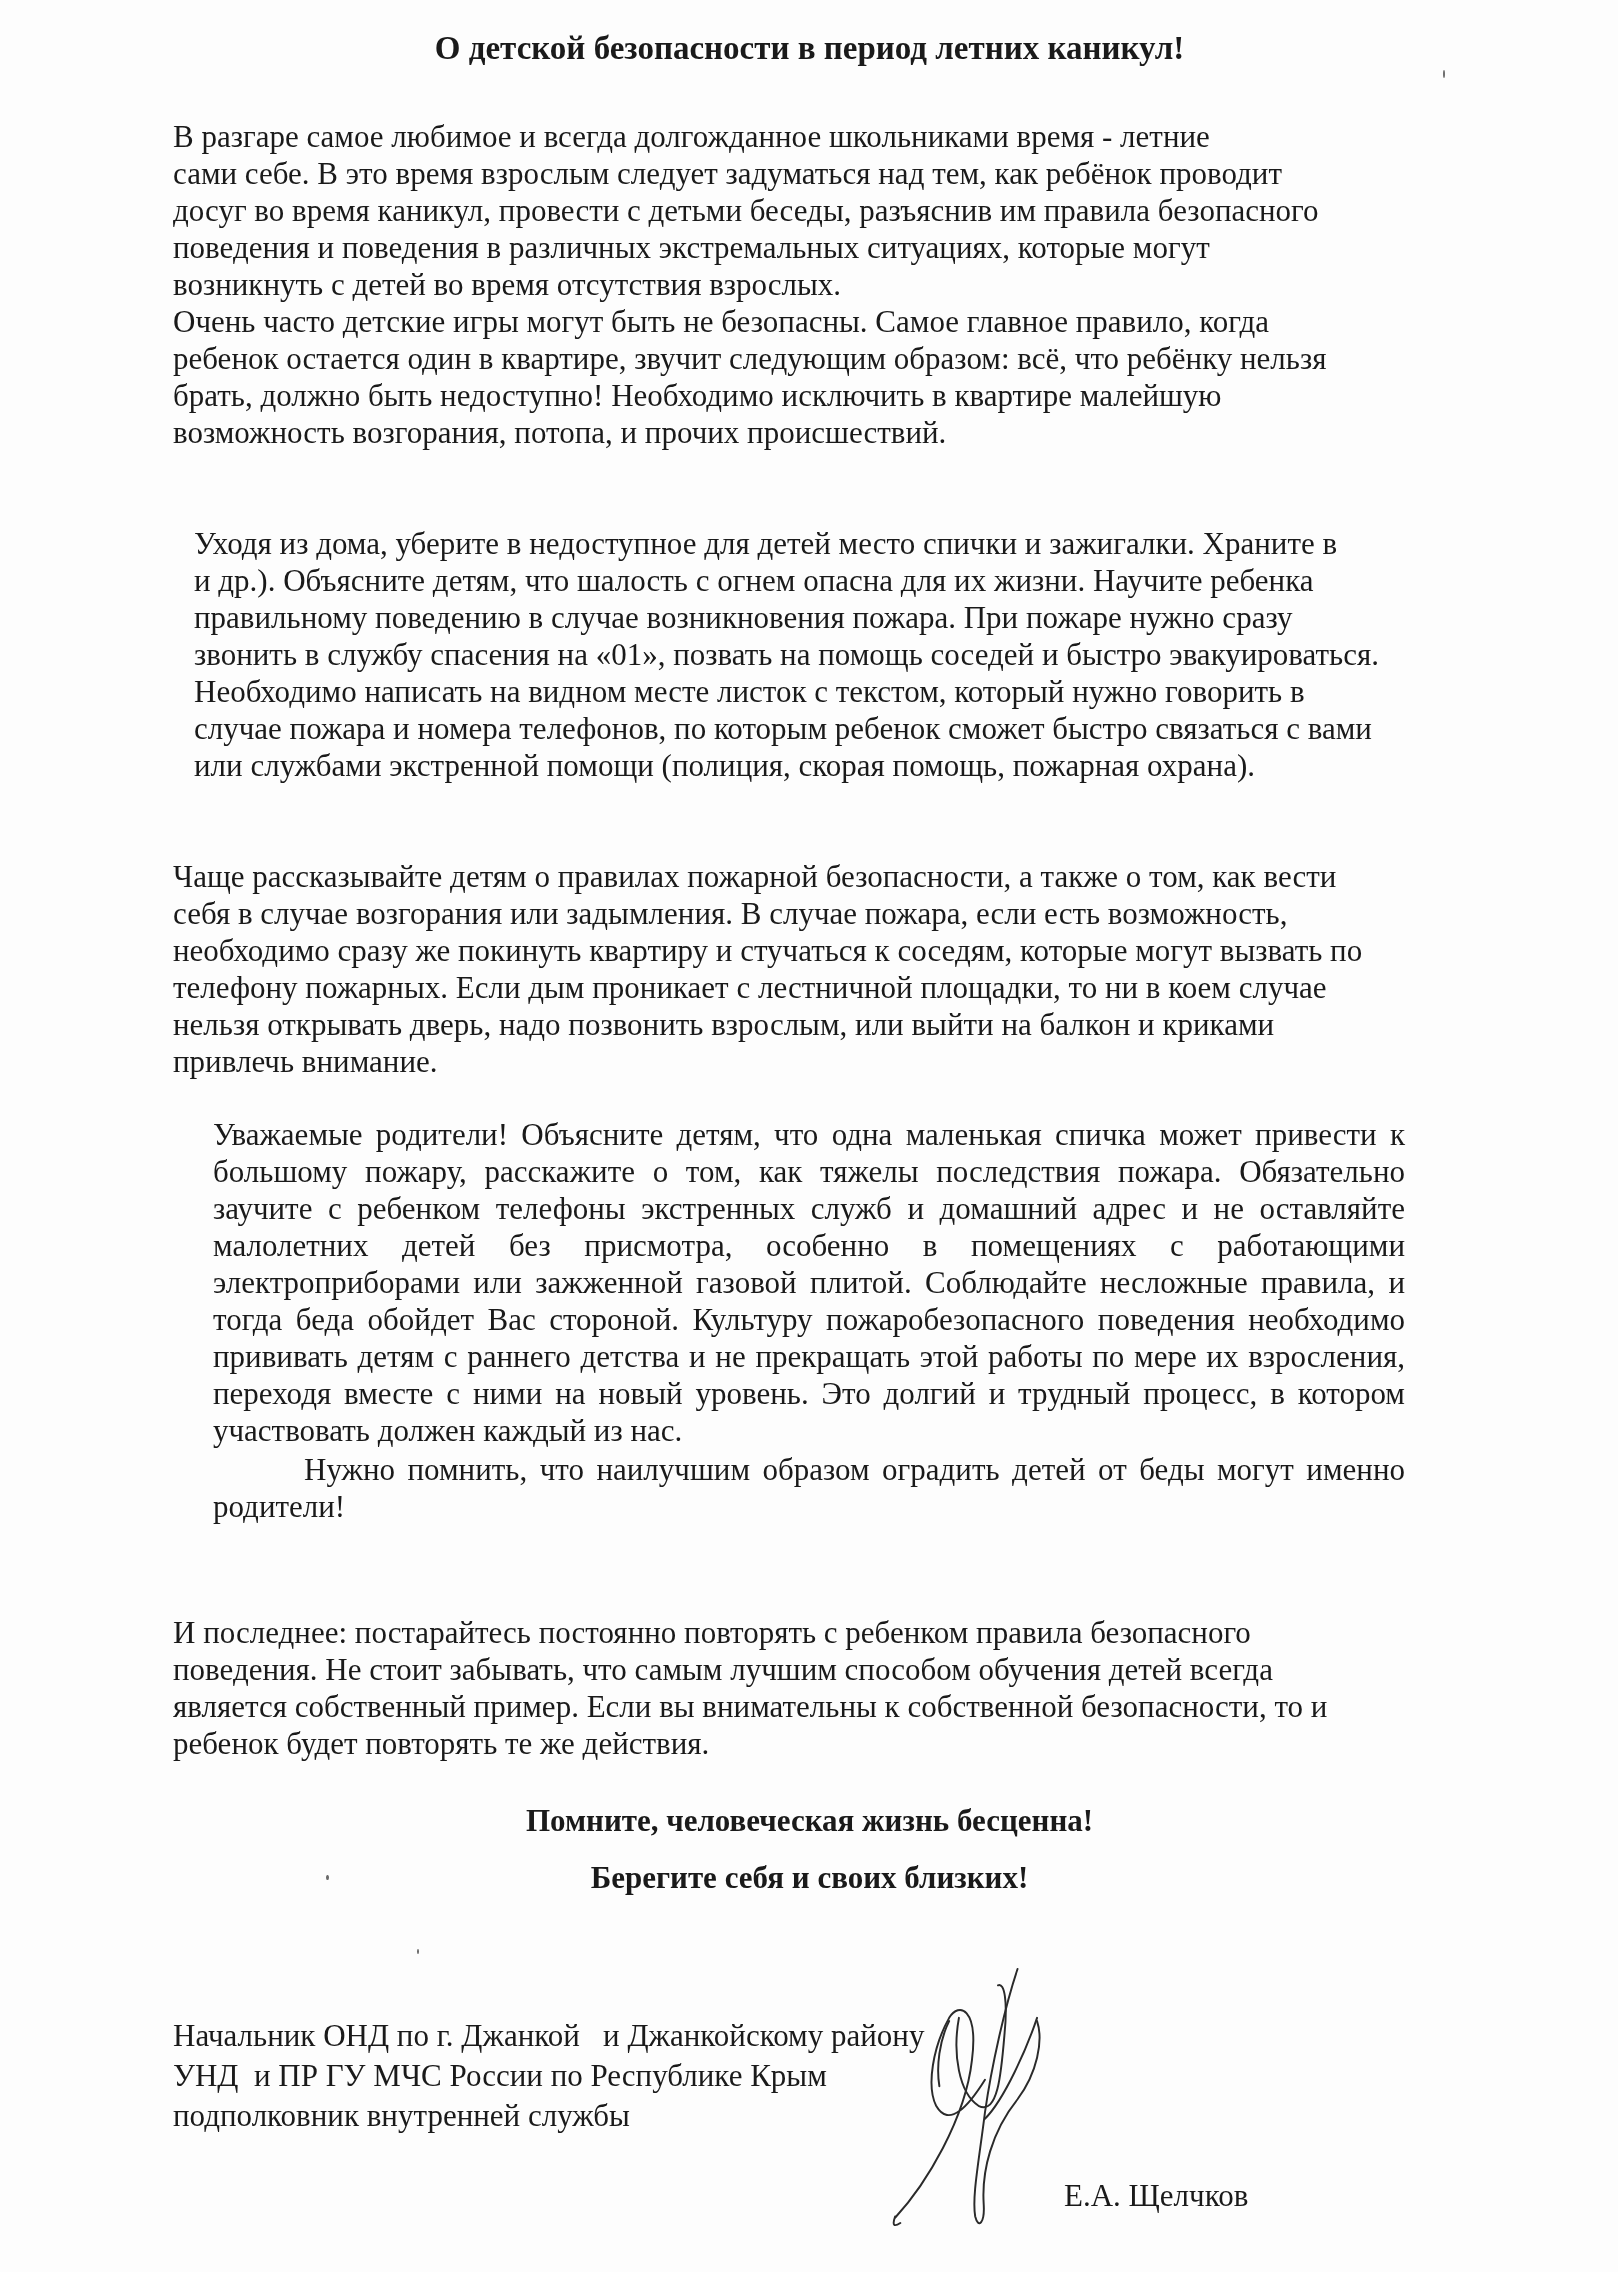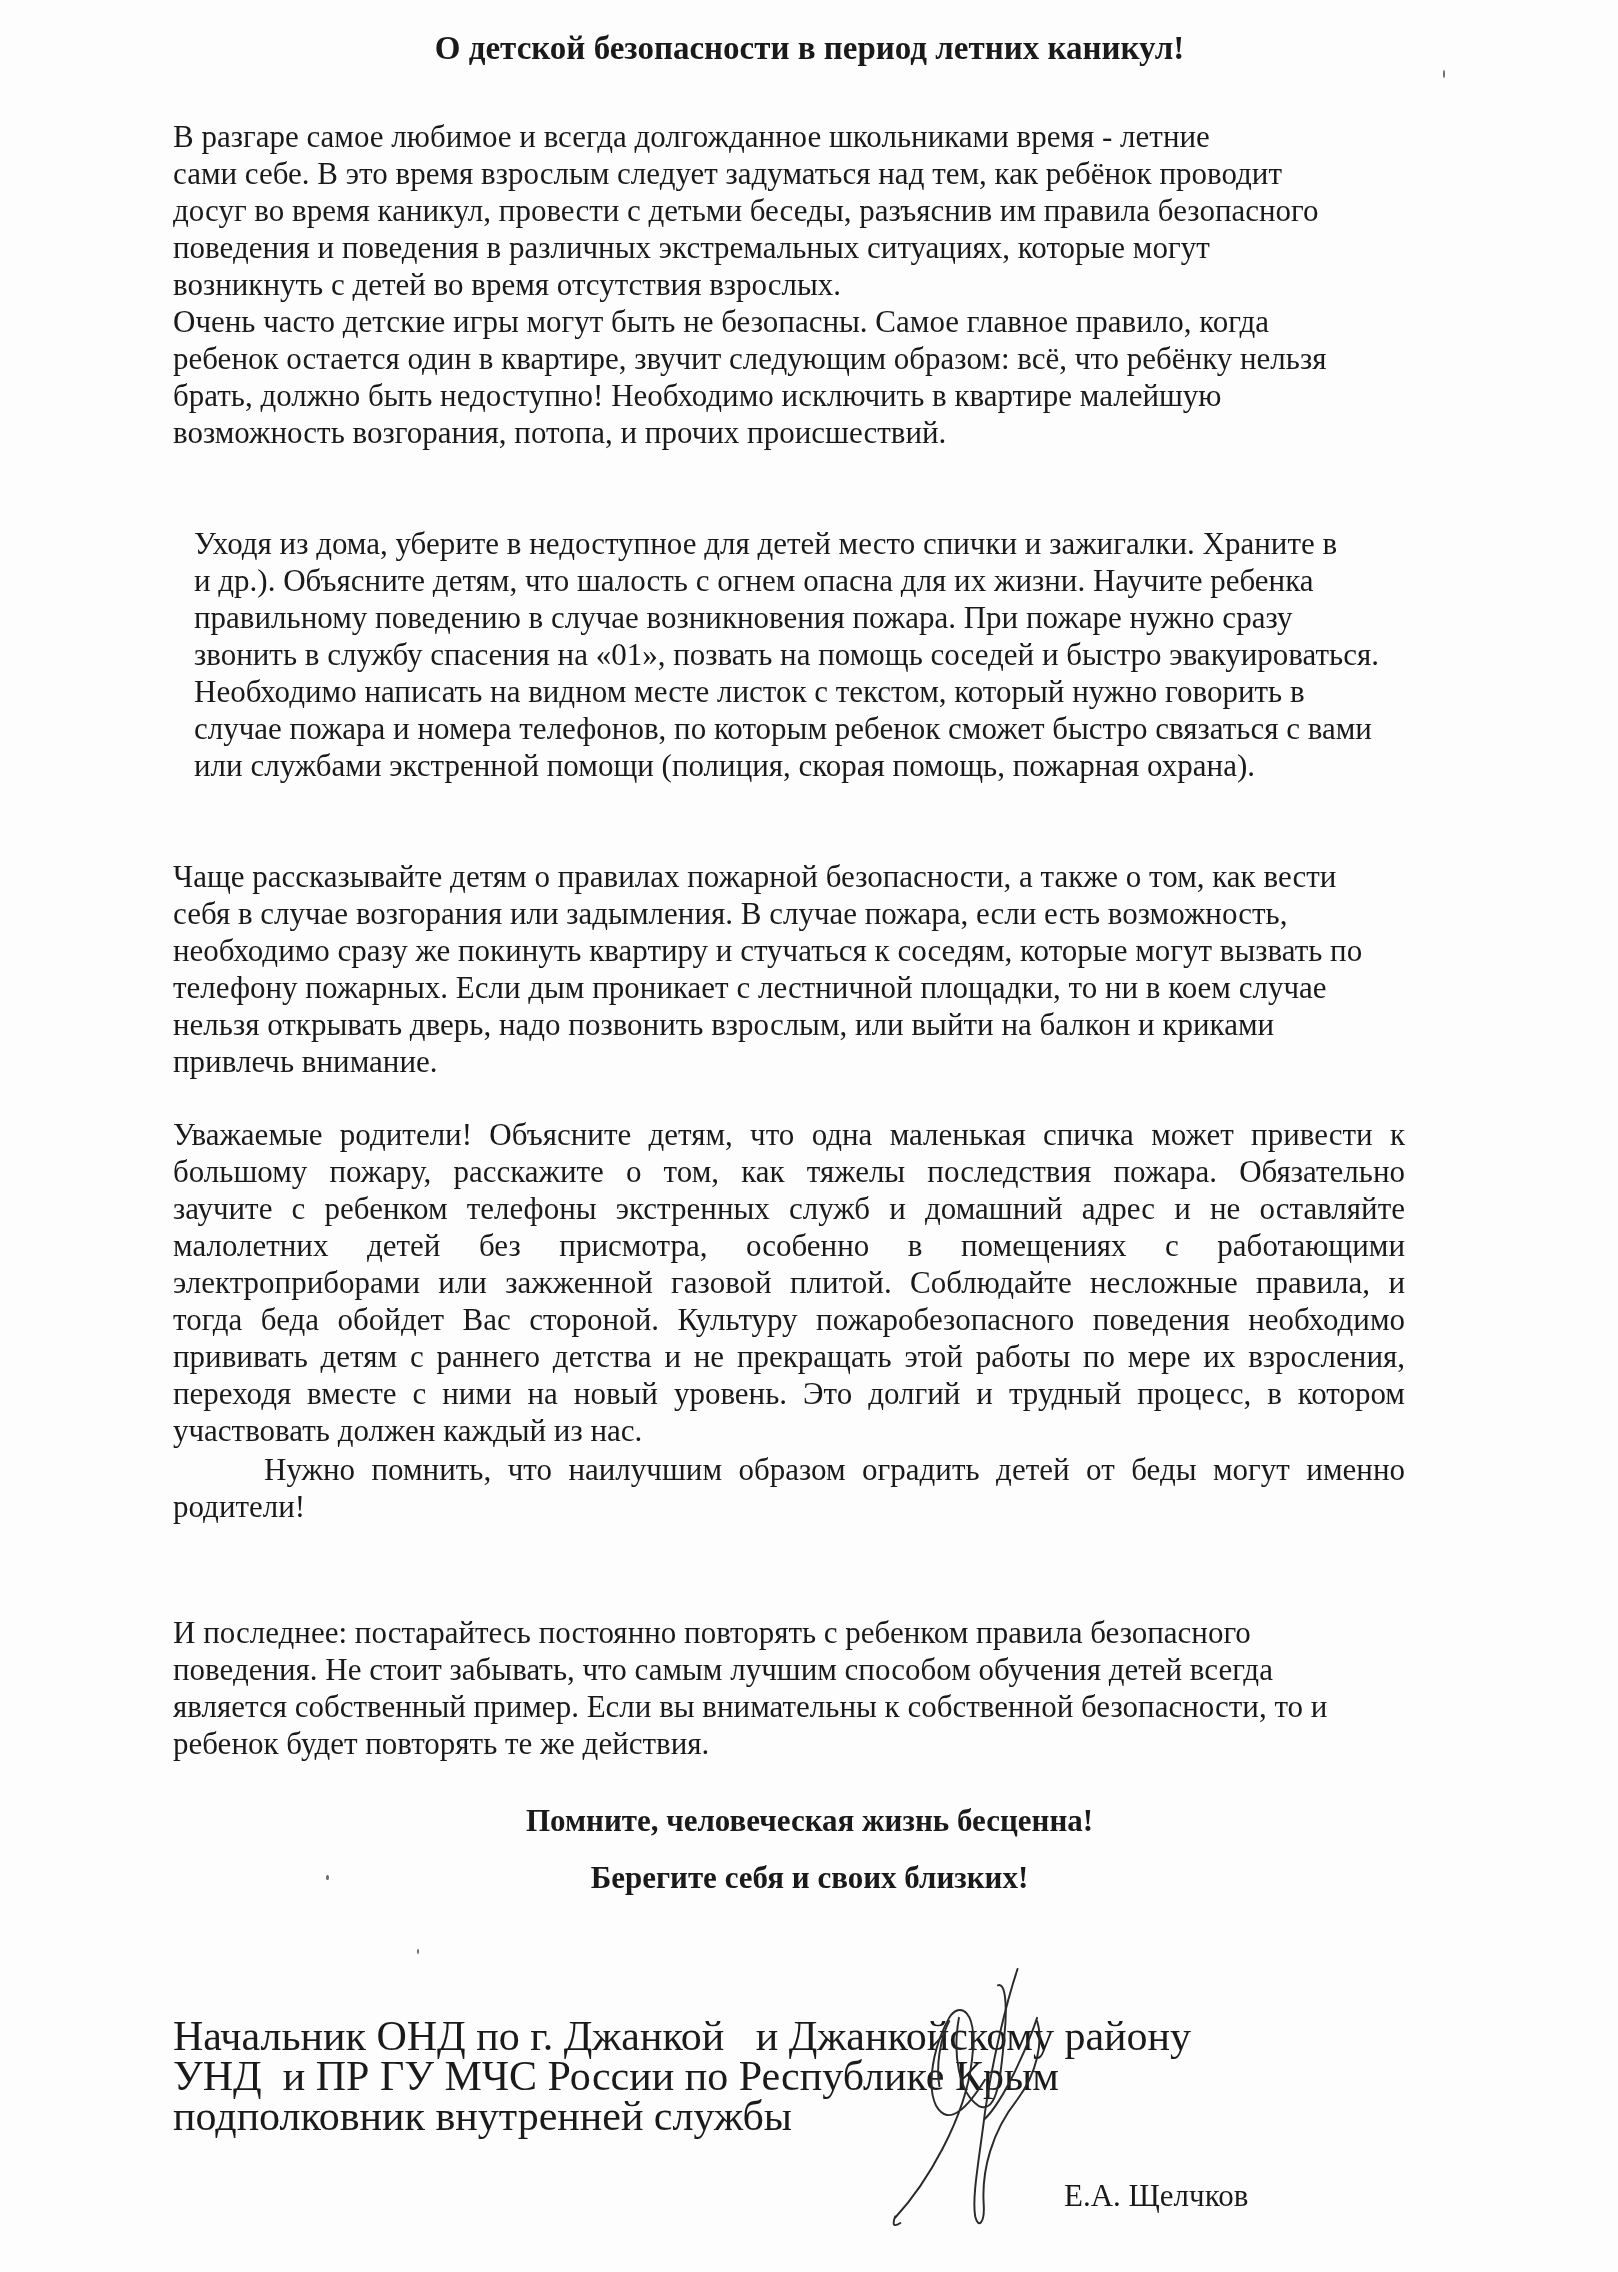--- a/index.html
+++ b/index.html
@@ -4,26 +4,26 @@
 <style>
   html, body { margin: 0; padding: 0; background: #ffffff; }
   body { width: 1619px; height: 2273px; position: relative; overflow: hidden;
          font-family: "Liberation Serif", "DejaVu Serif", serif; color: #1a1a1a; }
   .page { position: absolute; inset: 0; background: #fdfdfd; }
   .title { position: absolute; left: 0; right: 0; top: 27px; text-align: center;
            font-weight: bold; font-size: 33px; line-height: 42px; }
   .para { position: absolute; left: 173px; width: 1232px; font-size: 31px; line-height: 37px; margin: 0; }
   .para .ln { display: block; white-space: nowrap; }
   .just { text-align: justify; text-align-last: left; }
-  .just .ln { white-space: normal; text-align: justify; text-align-last: justify; }
+  .just .ln { white-space: normal; text-align: justify; text-align-last: justify; margin-left: 40px; }
   .just .ln.last { text-align-last: left; }
   .indent { padding-left: 91px; }
   .closing { position: absolute; left: 0; right: 0; text-align: center; font-weight: bold;
              font-size: 31px; line-height: 37px; }
-  .sig-block { position: absolute; left: 173px; top: 2016px; font-size: 42px; line-height: 40px; }
+  .sig-block { position: absolute; left: 173px; top: 2016px; font-size: 31px; line-height: 40px; }
   .sig-block .ln { display: block; white-space: pre; }
   .sig-name { position: absolute; left: 1064px; top: 2177px; font-size: 31px; line-height: 37px; }
   .signature { position: absolute; left: 887px; top: 1956px; width: 235px; height: 280px; }
   .speck { position: absolute; background: #6b6b6b; border-radius: 50%; }
 </style>
 </head>
 <body>
 
 <div class="page">
 

